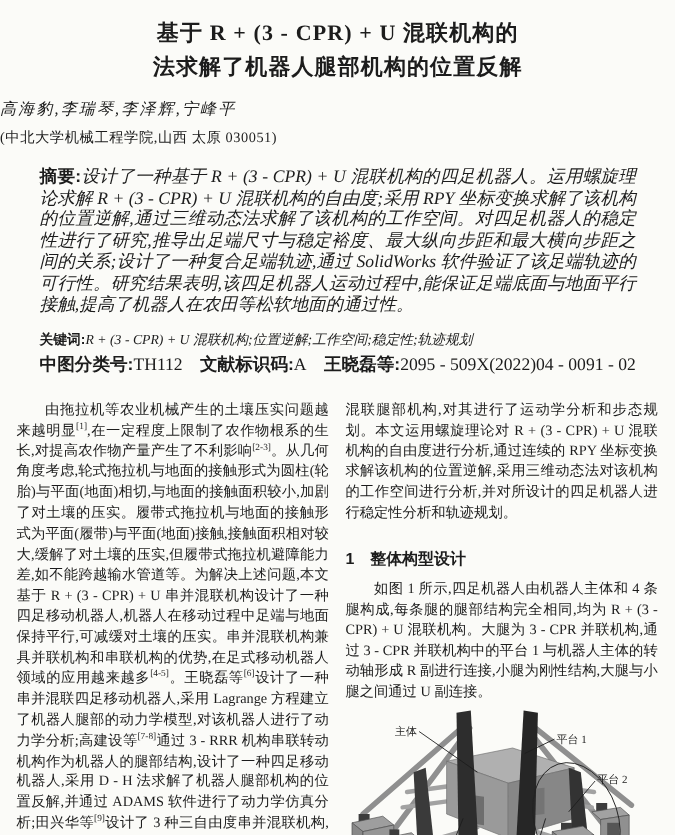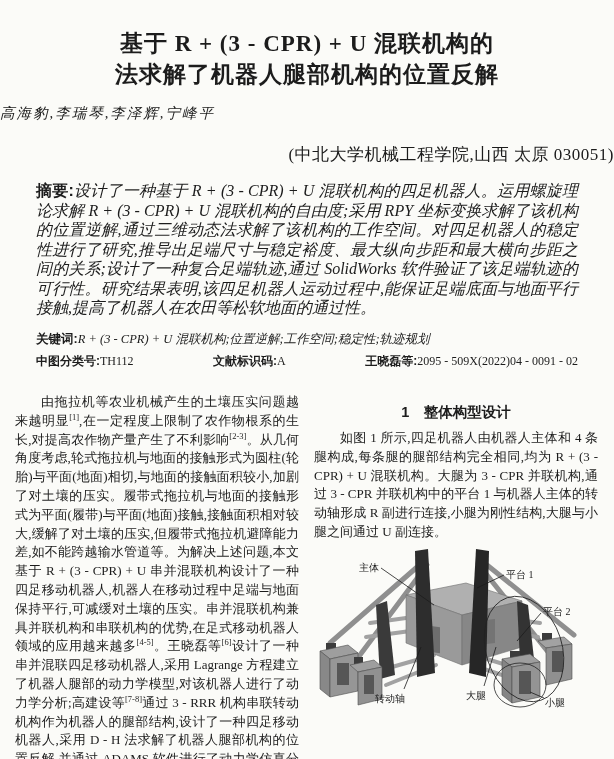--- a/index.html
+++ b/index.html
@@ -4,57 +4,57 @@
 <style>
   html, body { margin:0; padding:0; }
   body {
     width:614px; height:759px; overflow:hidden;
     background:#fbfbf8; color:#1c1c1c;
     font-family:"Liberation Serif", serif;
   }
   .page { position:relative; width:614px; height:759px; }
 
   .title {
-    text-align:center; font-weight:700; font-size:23px; line-height:31px;
-    padding-top:28px; letter-spacing:1px;
+    text-align:center; font-weight:700; font-size:20px; line-height:31px;
+    padding-top:15px; letter-spacing:1px;
   }
   .authors {
     text-align:left; font-style:italic; font-size:14.5px; line-height:19px;
     margin-top:14px; letter-spacing:2px;
   }
   .affiliation {
-    text-align:right; font-size:17px; line-height:17px; margin-top:23px;
+    text-align:left; font-size:13px; line-height:17px; margin-top:6px;
     letter-spacing:0.5px;
   }
 
   .abstract {
     margin:18px 36px 0; font-size:16px; line-height:19.5px;
     text-align:justify; font-style:italic;
   }
   .bold-label {
     font-style:normal; font-weight:700;
     font-family:"Liberation Sans", sans-serif;
   }
   .keywords { margin:12px 36px 0; font-size:12.5px; line-height:19.5px; font-style:italic; }
   .meta-row {
     display:flex; justify-content:space-between; align-items:baseline;
-    margin:4px 36px 0; font-size:12px; line-height:17px;
+    margin:4px 36px 0; font-size:16px; line-height:17px;
   }
 
   .columns { display:flex; gap:15px; padding:0 15px; margin-top:23px; }
   .col {
     width:284px; font-size:13px; line-height:18.8px; text-align:justify;
   }
   .para { text-indent:2em; margin:0; }
   .para-cont { text-indent:0; margin:0; }
   sup { font-size:8.5px; line-height:0; }
 
   .section-heading {
     font-family:"Liberation Sans", sans-serif; font-weight:700;
-    font-size:14.5px; line-height:18px; margin:10px 0 8px; text-align:center;
+    font-size:14.5px; line-height:18px; margin:24px 0 8px; text-align:left;
   }
 
   .figure-wrap { margin-top:5px; }
   .figure-wrap svg { display:block; }
   .fig-label {
     font-size:10px; fill:#1c1c1c; font-family:"Liberation Serif", serif;
   }
 </style>
 </head>
 <body>
@@ -79,20 +79,21 @@
     <span><span class="bold-label">王晓磊等:</span><span>2095 - 509X(2022)04 - 0091 - 02</span></span>
   </div>
 
   <div class="columns">
 
     <div class="col">
       <p class="para"><span>由拖拉机等农业机械产生的土壤压实问题越来越明显</span><sup>[1]</sup><span>,在一定程度上限制了农作物根系的生长,对提高农作物产量产生了不利影响</span><sup>[2-3]</sup><span>。从几何角度考虑,轮式拖拉机与地面的接触形式为圆柱(轮胎)与平面(地面)相切,与地面的接触面积较小,加剧了对土壤的压实。履带式拖拉机与地面的接触形式为平面(履带)与平面(地面)接触,接触面积相对较大,缓解了对土壤的压实,但履带式拖拉机避障能力差,如不能跨越输水管道等。为解决上述问题,本文基于 R + (3 - CPR) + U 串并混联机构设计了一种四足移动机器人,机器人在移动过程中足端与地面保持平行,可减缓对土壤的压实。串并混联机构兼具并联机构和串联机构的优势,在足式移动机器人领域的应用越来越多</span><sup>[4-5]</sup><span>。王晓磊等</span><sup>[6]</sup><span>设计了一种串并混联四足移动机器人,采用 Lagrange 方程建立了机器人腿部的动力学模型,对该机器人进行了动力学分析;高建设等</span><sup>[7-8]</sup><span>通过 3 - RRR 机构串联转动机构作为机器人的腿部结构,设计了一种四足移动机器人,采用 D - H 法求解了机器人腿部机构的位置反解,并通过 ADAMS 软件进行了动力学仿真分析;田兴华等</span><sup>[9]</sup><span>设计了 3 种三自由度串并混联机构,分别对 3 种构型的工作空间、承载空间、各向同性度进行了</span></p>
     </div>
 
     <div class="col">
+      <p class="para-cont">混联腿部机构,对其进行了运动学分析和步态规划。本文运用螺旋理论对 R + (3 - CPR) + U 混联机构的自由度进行分析,通过连续的 RPY 坐标变换求解该机构的位置逆解,采用三维动态法对该机构的工作空间进行分析,并对所设计的四足机器人进行稳定性分析和轨迹规划。</p>
 
       <div class="section-heading">1　整体构型设计</div>
 
       <p class="para">如图 1 所示,四足机器人由机器人主体和 4 条腿构成,每条腿的腿部结构完全相同,均为 R + (3 - CPR) + U 混联机构。大腿为 3 - CPR 并联机构,通过 3 - CPR 并联机构中的平台 1 与机器人主体的转动轴形成 R 副进行连接,小腿为刚性结构,大腿与小腿之间通过 U 副连接。</p>
 
       <div class="figure-wrap">
         <svg width="284" height="166" viewBox="0 0 284 166">
 
           <g stroke="#8f8f8f" stroke-width="5" stroke-linecap="round">
             <line x1="110" y1="14" x2="16" y2="96"></line>

